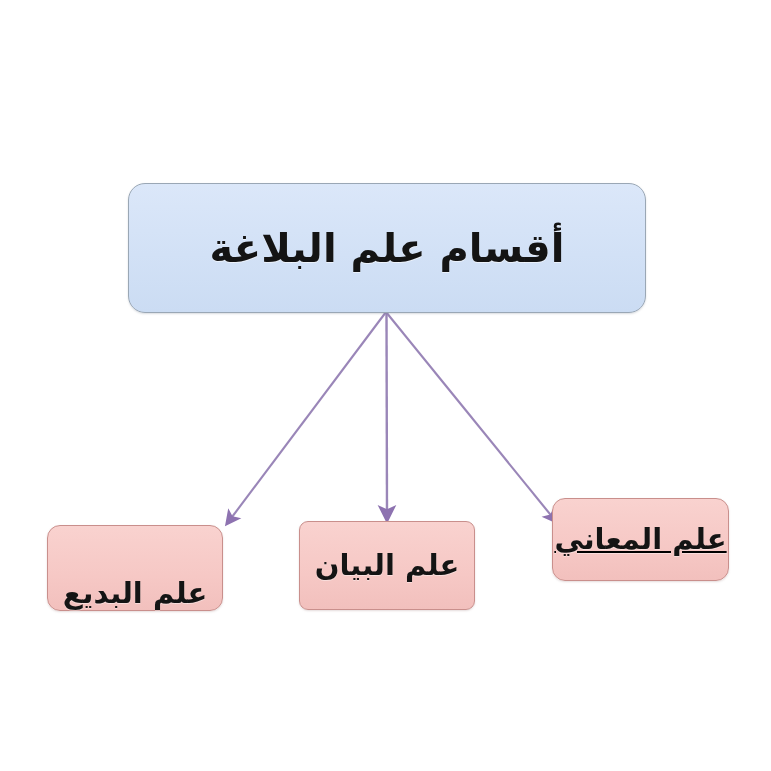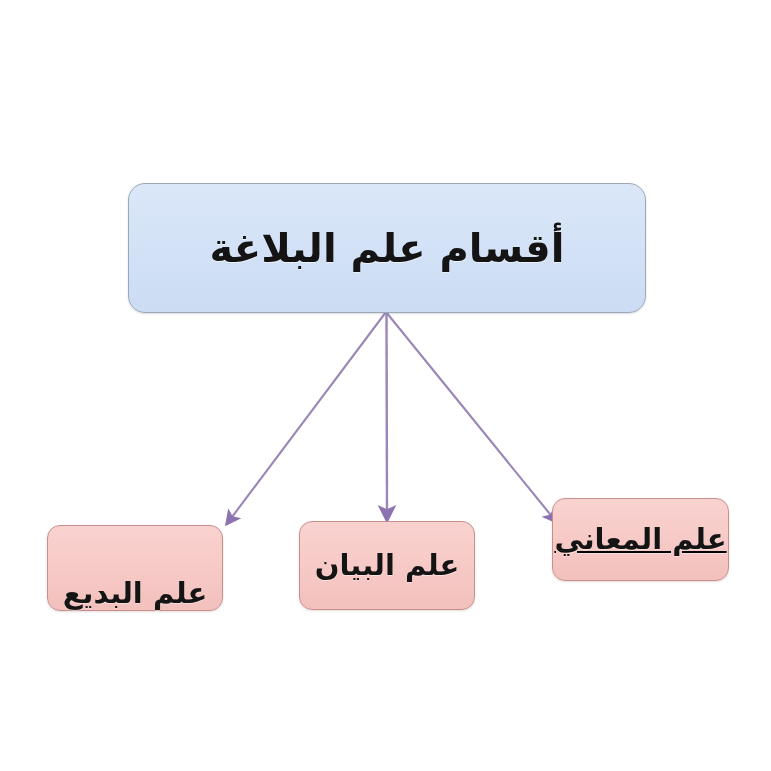--- a/index.html
+++ b/index.html
@@ -75,20 +75,21 @@
     top: 525px;
     width: 176px;
     height: 86px;
     align-items: flex-end;
   }
   #node-bayan {
     left: 299px;
     top: 521px;
     width: 176px;
     height: 89px;
+    border-radius: 9px;
   }
   #node-maani {
     left: 552px;
     top: 498px;
     width: 177px;
     height: 83px;
     text-decoration: underline;
   }
 </style>
 </head>

